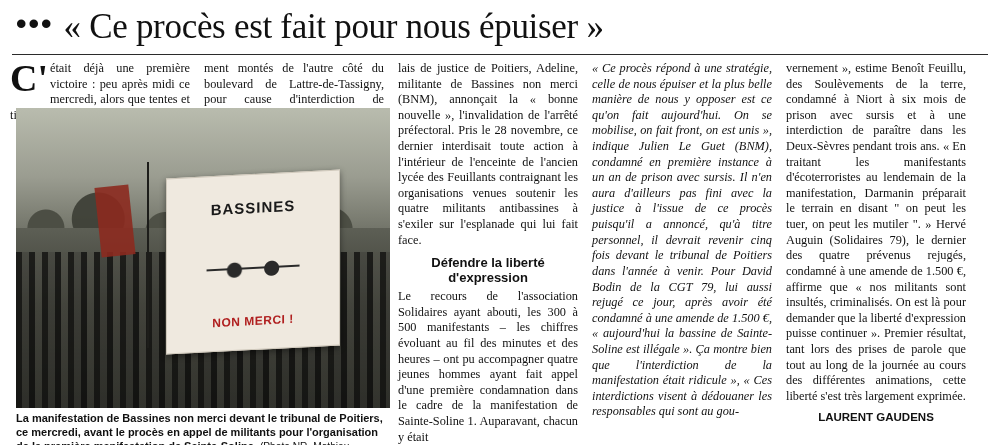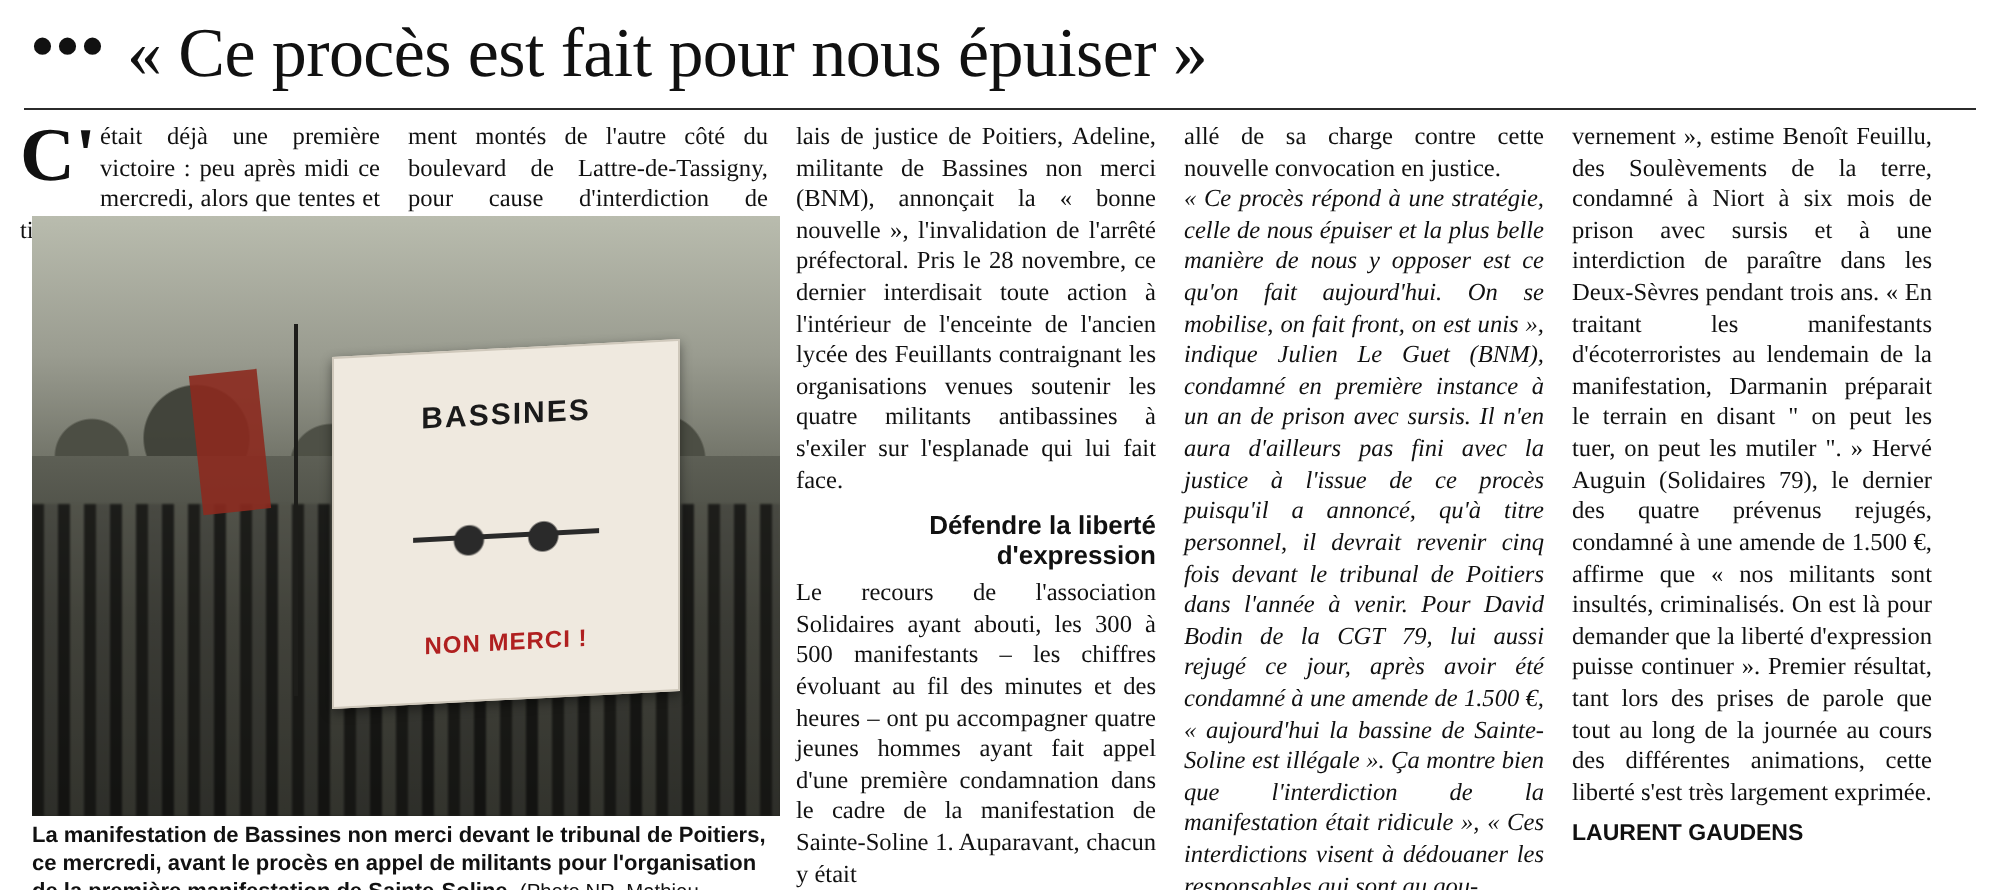--- a/index.html
+++ b/index.html
@@ -81,21 +81,21 @@
     padding: 2px 2px 0 0;
     font-family: "Liberation Serif", serif;
   }
   .italic { font-style: italic; }
   .subhead {
     font-family: "Liberation Sans", sans-serif;
     font-weight: 700;
     font-size: 13px;
     line-height: 1.15;
     margin: 8px 0 3px 0;
-    text-align: right;
+    text-align: center;
   }
   .photo {
     position: relative;
     width: 100%;
     height: 300px;
     overflow: hidden;
     background: #6d6f66;
   }
   .sky {
     position: absolute;
@@ -205,21 +205,21 @@
     text-align: left;
   }
   .caption .credit {
     font-weight: 400;
     font-size: 10.2px;
   }
   .byline {
     font-family: "Liberation Sans", sans-serif;
     font-weight: 700;
     font-size: 11.5px;
-    text-align: left;
+    text-align: center;
     margin-top: 6px;
   }
 </style>
 </head>
 <body>
 
 <div class="page">
 
   <div class="headline-row">
     <span class="dots">•••</span>
@@ -238,21 +238,20 @@
       <p>ment montés de l'autre côté du boulevard de Lattre-de-Tassigny, pour cause d'interdiction de manifestation devant le pa-</p>
     </div>
 
     <div class="col">
       <p>lais de justice de Poitiers, Adeline, militante de Bassines non merci (BNM), annonçait la « bonne nouvelle », l'invalidation de l'arrêté préfectoral. Pris le 28 novembre, ce dernier interdisait toute action à l'intérieur de l'enceinte de l'ancien lycée des Feuillants contraignant les organisations venues soutenir les quatre militants antibassines à s'exiler sur l'esplanade qui lui fait face.</p>
       <h2 class="subhead">Défendre la liberté d'expression</h2>
       <p>Le recours de l'association Solidaires ayant abouti, les 300 à 500 manifestants – les chiffres évoluant au fil des minutes et des heures – ont pu accompagner quatre jeunes hommes ayant fait appel d'une première condamnation dans le cadre de la manifestation de Sainte-Soline 1. Auparavant, chacun y était</p>
     </div>
 
     <div class="col">
-      <p>allé de sa charge contre cette nouvelle convocation en justice.</p>
       <p class="italic">« Ce procès répond à une stratégie, celle de nous épuiser et la plus belle manière de nous y opposer est ce qu'on fait aujourd'hui. On se mobilise, on fait front, on est unis », indique Julien Le Guet (BNM), condamné en première instance à un an de prison avec sursis. Il n'en aura d'ailleurs pas fini avec la justice à l'issue de ce procès puisqu'il a annoncé, qu'à titre personnel, il devrait revenir cinq fois devant le tribunal de Poitiers dans l'année à venir. Pour David Bodin de la CGT 79, lui aussi rejugé ce jour, après avoir été condamné à une amende de 1.500 €, « aujourd'hui la bassine de Sainte-Soline est illégale ». Ça montre bien que l'interdiction de la manifestation était ridicule », « Ces interdictions visent à dédouaner les responsables qui sont au gou-</p>
     </div>
 
     <div class="col">
       <p>vernement », estime Benoît Feuillu, des Soulèvements de la terre, condamné à Niort à six mois de prison avec sursis et à une interdiction de paraître dans les Deux-Sèvres pendant trois ans. « En traitant les manifestants d'écoterroristes au lendemain de la manifestation, Darmanin préparait le terrain en disant " on peut les tuer, on peut les mutiler ". » Hervé Auguin (Solidaires 79), le dernier des quatre prévenus rejugés, condamné à une amende de 1.500 €, affirme que « nos militants sont insultés, criminalisés. On est là pour demander que la liberté d'expression puisse continuer ». Premier résultat, tant lors des prises de parole que tout au long de la journée au cours des différentes animations, cette liberté s'est très largement exprimée.</p>
       <div class="byline">LAURENT GAUDENS</div>
     </div>
 
   </div>
 

